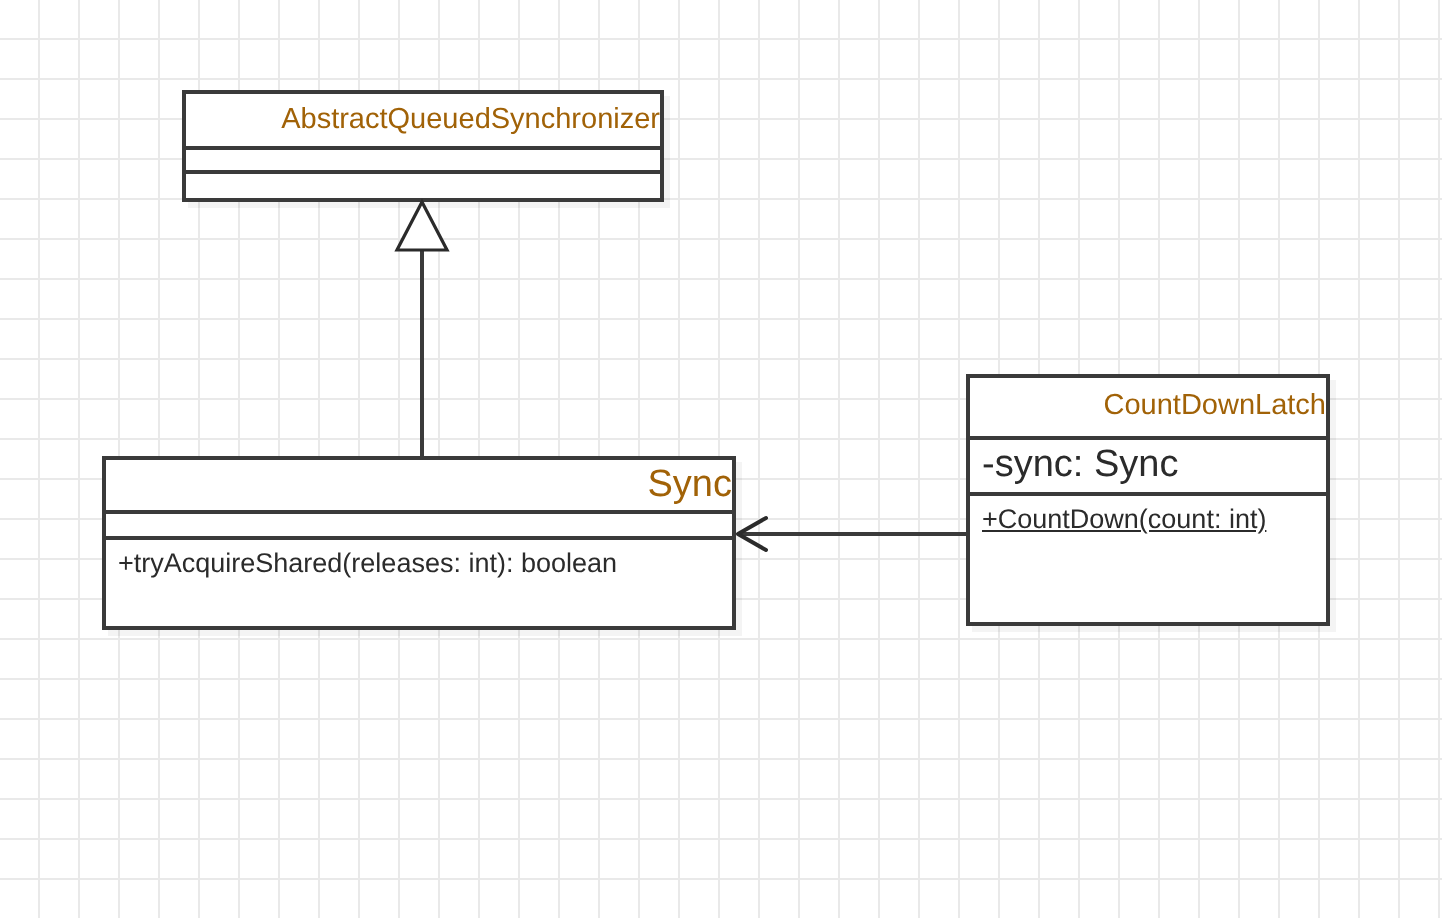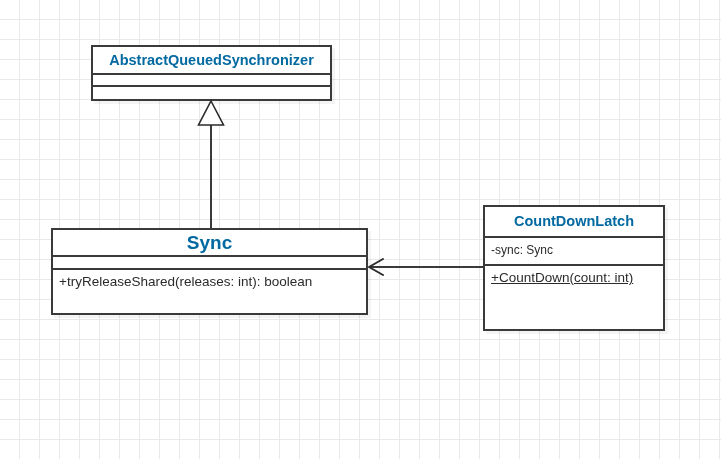--- a/index.html
+++ b/index.html
@@ -27,23 +27,23 @@
 
   
   .uml-class {
     position: absolute;
     background: #ffffff;
     border: 2px solid #3a3a3a;
     box-sizing: border-box;
     box-shadow: 3px 3px 0 rgba(0,0,0,0.045);
   }
   .uml-title {
-    text-align: center;
-    font-weight: bold;
-    color: #0369a1;
+    text-align: right;
+    font-weight: normal;
+    color: #a16207;
     box-sizing: border-box;
     white-space: nowrap;
     overflow: hidden;
   }
   .uml-compartment {
     border-top: 2px solid #3a3a3a;
     box-sizing: border-box;
     color: #2b2b2b;
     overflow: hidden;
   }
@@ -86,35 +86,35 @@
     padding: 2px 6px 0 6px;
   }
   #sync-box .methods .line {
     font-size: 13.5px;
     line-height: 19px;
   }
 
   
   #cdl-box {
     left: 483px;
-    top: 205px;
+    top: 187px;
     width: 182px;
     height: 126px;
   }
   #cdl-box .uml-title {
     height: 29px;
     line-height: 29px;
     font-size: 14.5px;
   }
   #cdl-box .attributes {
     height: 28px;
     padding: 3px 6px 0 6px;
   }
   #cdl-box .attributes .line {
-    font-size: 12px;
+    font-size: 19px;
     line-height: 19px;
   }
   #cdl-box .methods {
     padding: 2px 6px 0 6px;
   }
   #cdl-box .methods .line {
     font-size: 13.5px;
     line-height: 19px;
     text-decoration: underline;
   }
@@ -138,21 +138,21 @@
   <div class="uml-class" id="aqs-box">
     <div class="uml-title">AbstractQueuedSynchronizer</div>
     <div class="uml-compartment empty-compartment"></div>
     <div class="uml-compartment empty-compartment"></div>
   </div>
 
   <div class="uml-class" id="sync-box">
     <div class="uml-title">Sync</div>
     <div class="uml-compartment empty-compartment"></div>
     <div class="uml-compartment methods">
-      <div class="line">+tryReleaseShared(releases: int): boolean</div>
+      <div class="line">+tryAcquireShared(releases: int): boolean</div>
     </div>
   </div>
 
   <div class="uml-class" id="cdl-box">
     <div class="uml-title">CountDownLatch</div>
     <div class="uml-compartment attributes">
       <div class="line">-sync: Sync</div>
     </div>
     <div class="uml-compartment methods">
       <div class="line">+CountDown(count: int)</div>

